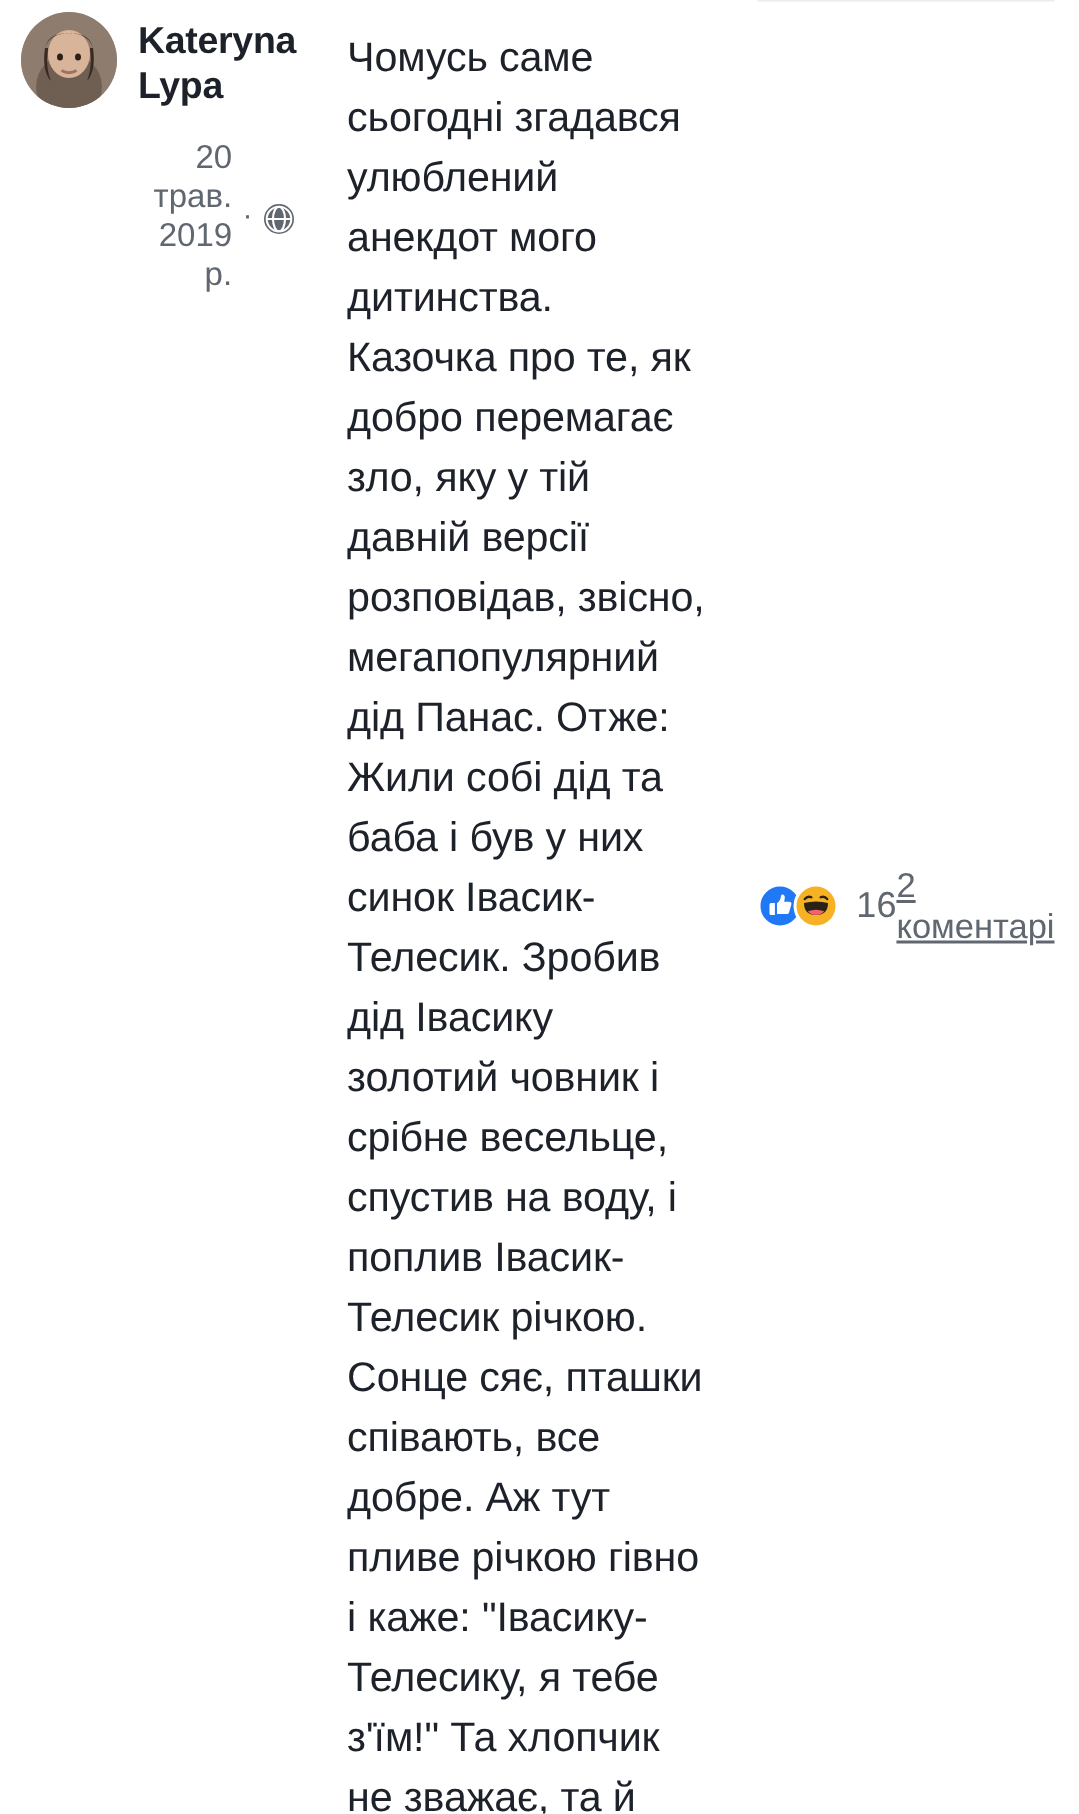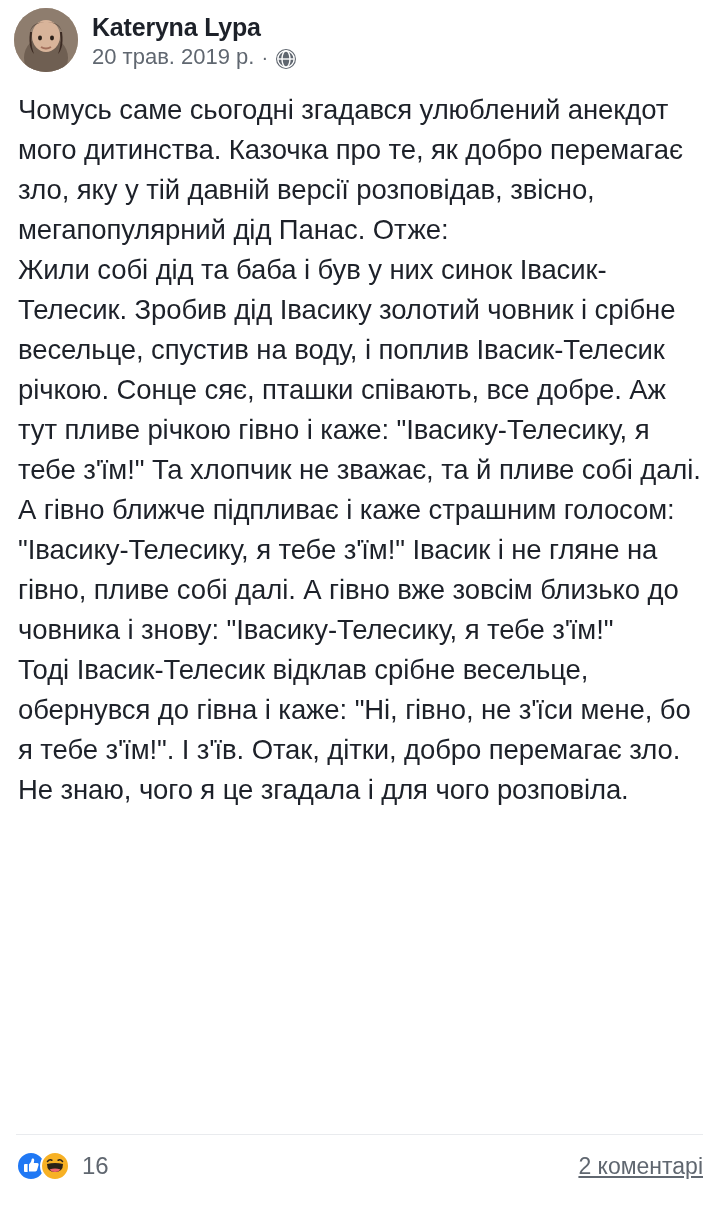--- a/index.html
+++ b/index.html
@@ -13,21 +13,21 @@
     font-family: "Liberation Sans", sans-serif;
     color: #1c1e21;
     overflow: hidden;
     position: relative;
   }
   .post {
     width: 719px;
     height: 1209px;
     box-sizing: border-box;
     display: flex;
-    flex-direction: column;
+    flex-direction: row;
     background: #fff;
   }
   
   .post-header {
     display: flex;
     align-items: flex-start;
     padding: 8px 16px 0 14px;
     box-sizing: border-box;
   }
   .avatar {
@@ -50,24 +50,25 @@
   .author-name {
     font-size: 25px;
     font-weight: bold;
     color: #1d2129;
     line-height: 30px;
     letter-spacing: -0.2px;
   }
   .meta-row {
     display: flex;
     align-items: center;
-    margin-top: 2px;
+    margin-top: 20px;
     color: #606770;
     font-size: 22px;
     line-height: 26px;
+    text-align: right;
   }
   .meta-date { color: #606770; }
   .meta-dot {
     margin: 0 7px;
     color: #606770;
     font-size: 20px;
   }
   .globe-icon {
     display: inline-block;
     width: 22px;

